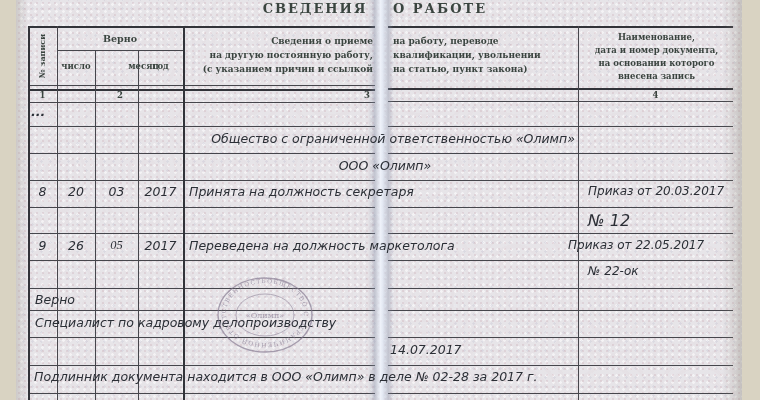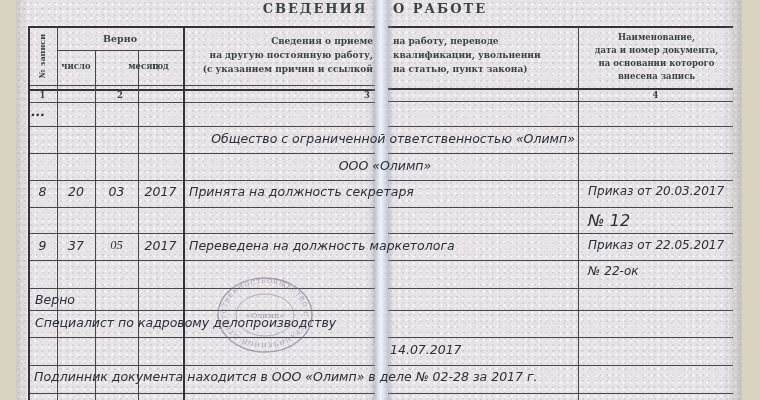--- a/index.html
+++ b/index.html
@@ -123,25 +123,25 @@
 
   <div class="hand ctr" style="left:28px;top:184px;width:29px;">8</div>
   <div class="hand ctr" style="left:57px;top:184px;width:38px;">20</div>
   <div class="hand ctr" style="left:95px;top:184px;width:43px;">03</div>
   <div class="hand ctr" style="left:138px;top:184px;width:45px;">2017</div>
   <div class="hand" style="left:189px;top:184px;">Принята на должность секретаря</div>
   <div class="hand" style="left:588px;top:184px;font-size:12px;">Приказ от 20.03.2017</div>
   <div class="hand" style="left:588px;top:211px;font-size:16px;">№ 12</div>
 
   <div class="hand ctr" style="left:28px;top:238px;width:29px;">9</div>
-  <div class="hand ctr" style="left:57px;top:238px;width:38px;">37</div>
+  <div class="hand ctr" style="left:57px;top:238px;width:38px;">26</div>
   <div class="hand ctr" style="left:95px;top:238px;width:43px;font-family:Liberation Serif, serif;">05</div>
   <div class="hand ctr" style="left:138px;top:238px;width:45px;">2017</div>
   <div class="hand" style="left:189px;top:238px;">Переведена на должность маркетолога</div>
-  <div class="hand" style="left:588px;top:238px;font-size:12px;">Приказ от 22.05.2017</div>
+  <div class="hand" style="left:568px;top:238px;font-size:12px;">Приказ от 22.05.2017</div>
   <div class="hand" style="left:588px;top:264px;font-size:12px;">№ 22-ок</div>
 
   <div class="hand" style="left:35px;top:292px;">Верно</div>
   <div class="hand" style="left:35px;top:315px;">Специалист по кадровому делопроизводству</div>
   <div class="hand" style="left:390px;top:342px;">14.07.2017</div>
 
   <div class="hand" style="left:34px;top:369px;">Подлинник документа находится в ООО «Олимп» в деле № 02-28 за 2017 г.</div>
 
   <svg id="stamp" width="104" height="82" viewBox="0 0 104 82">
     <defs>

